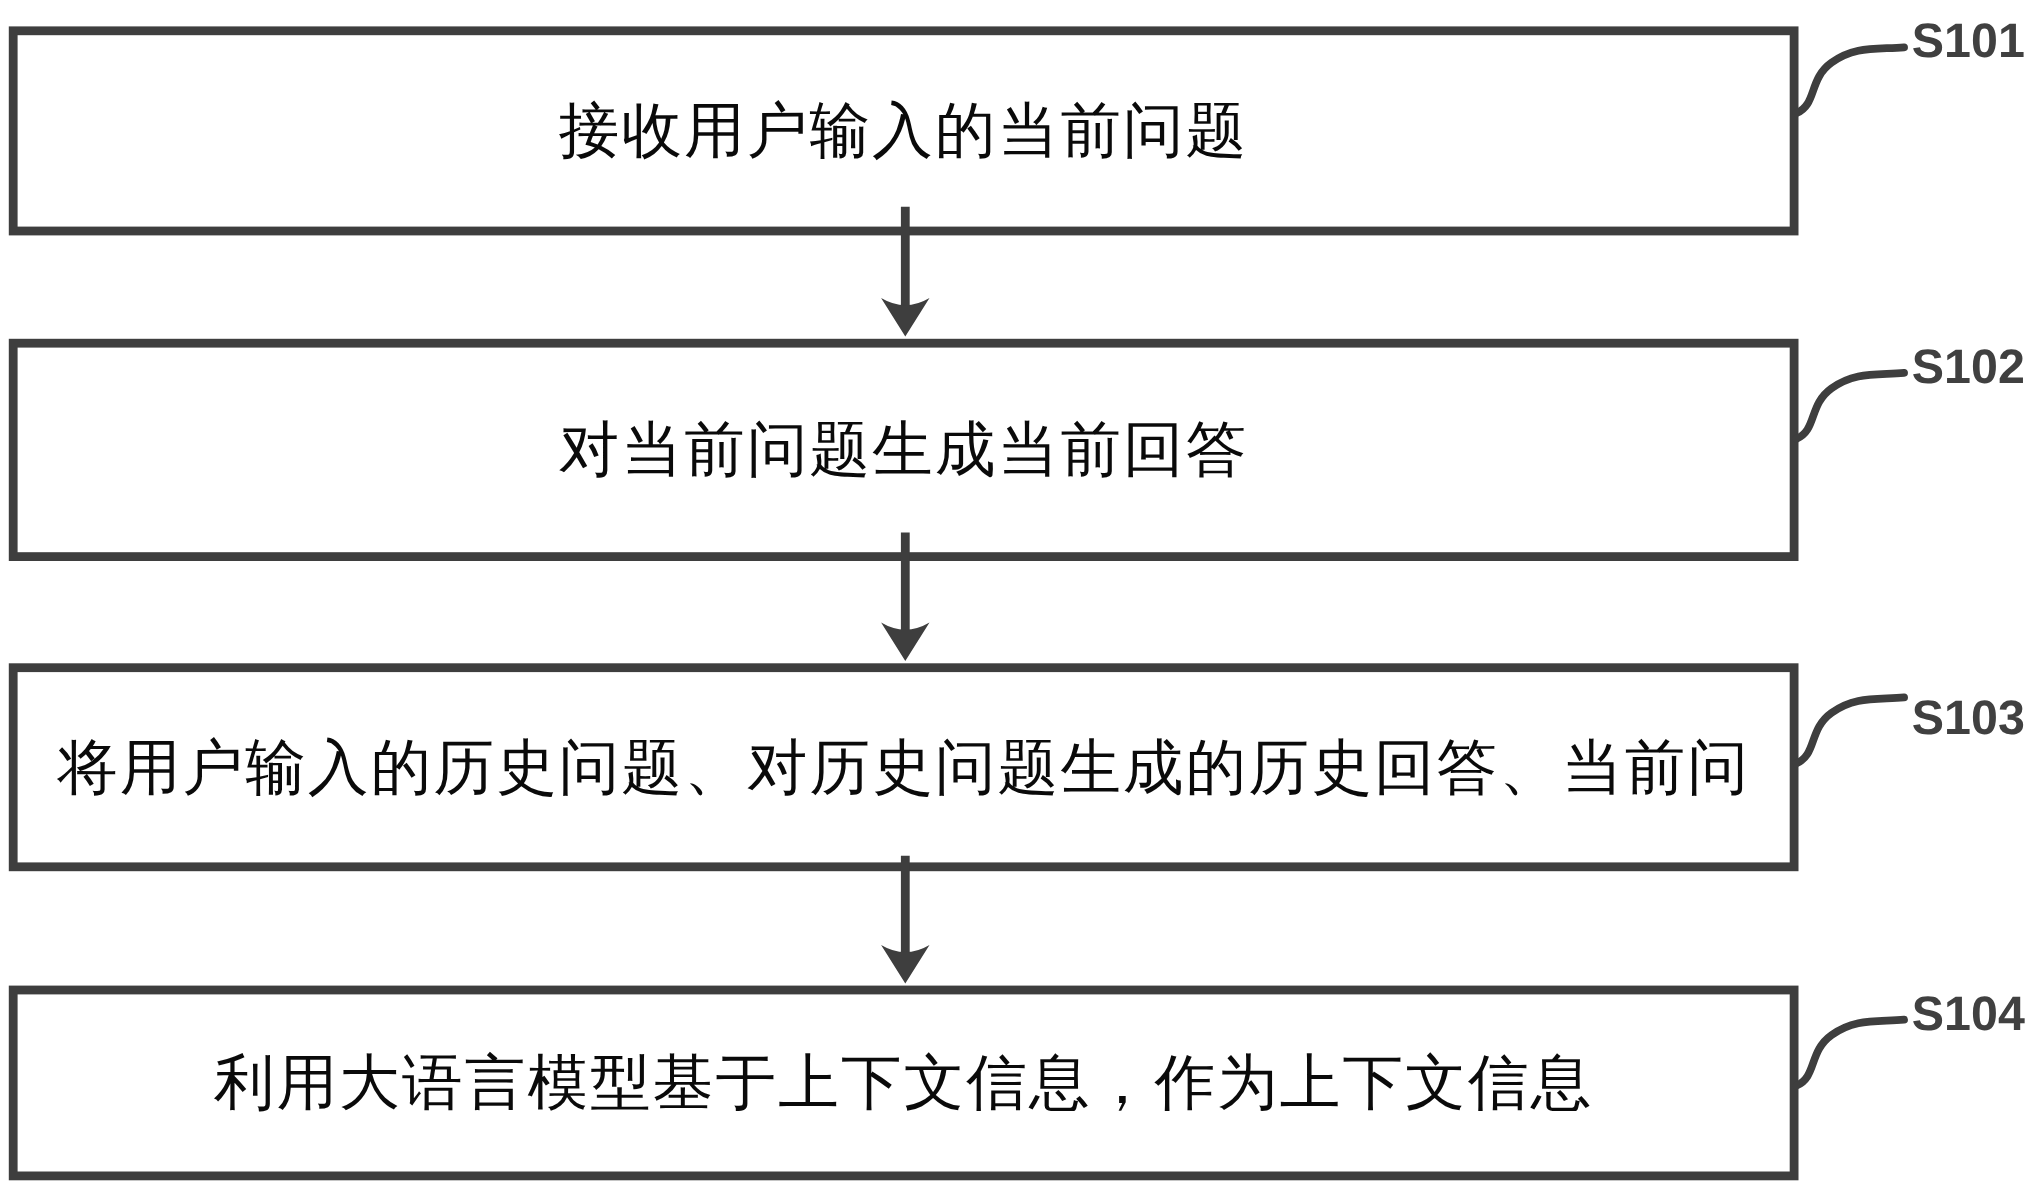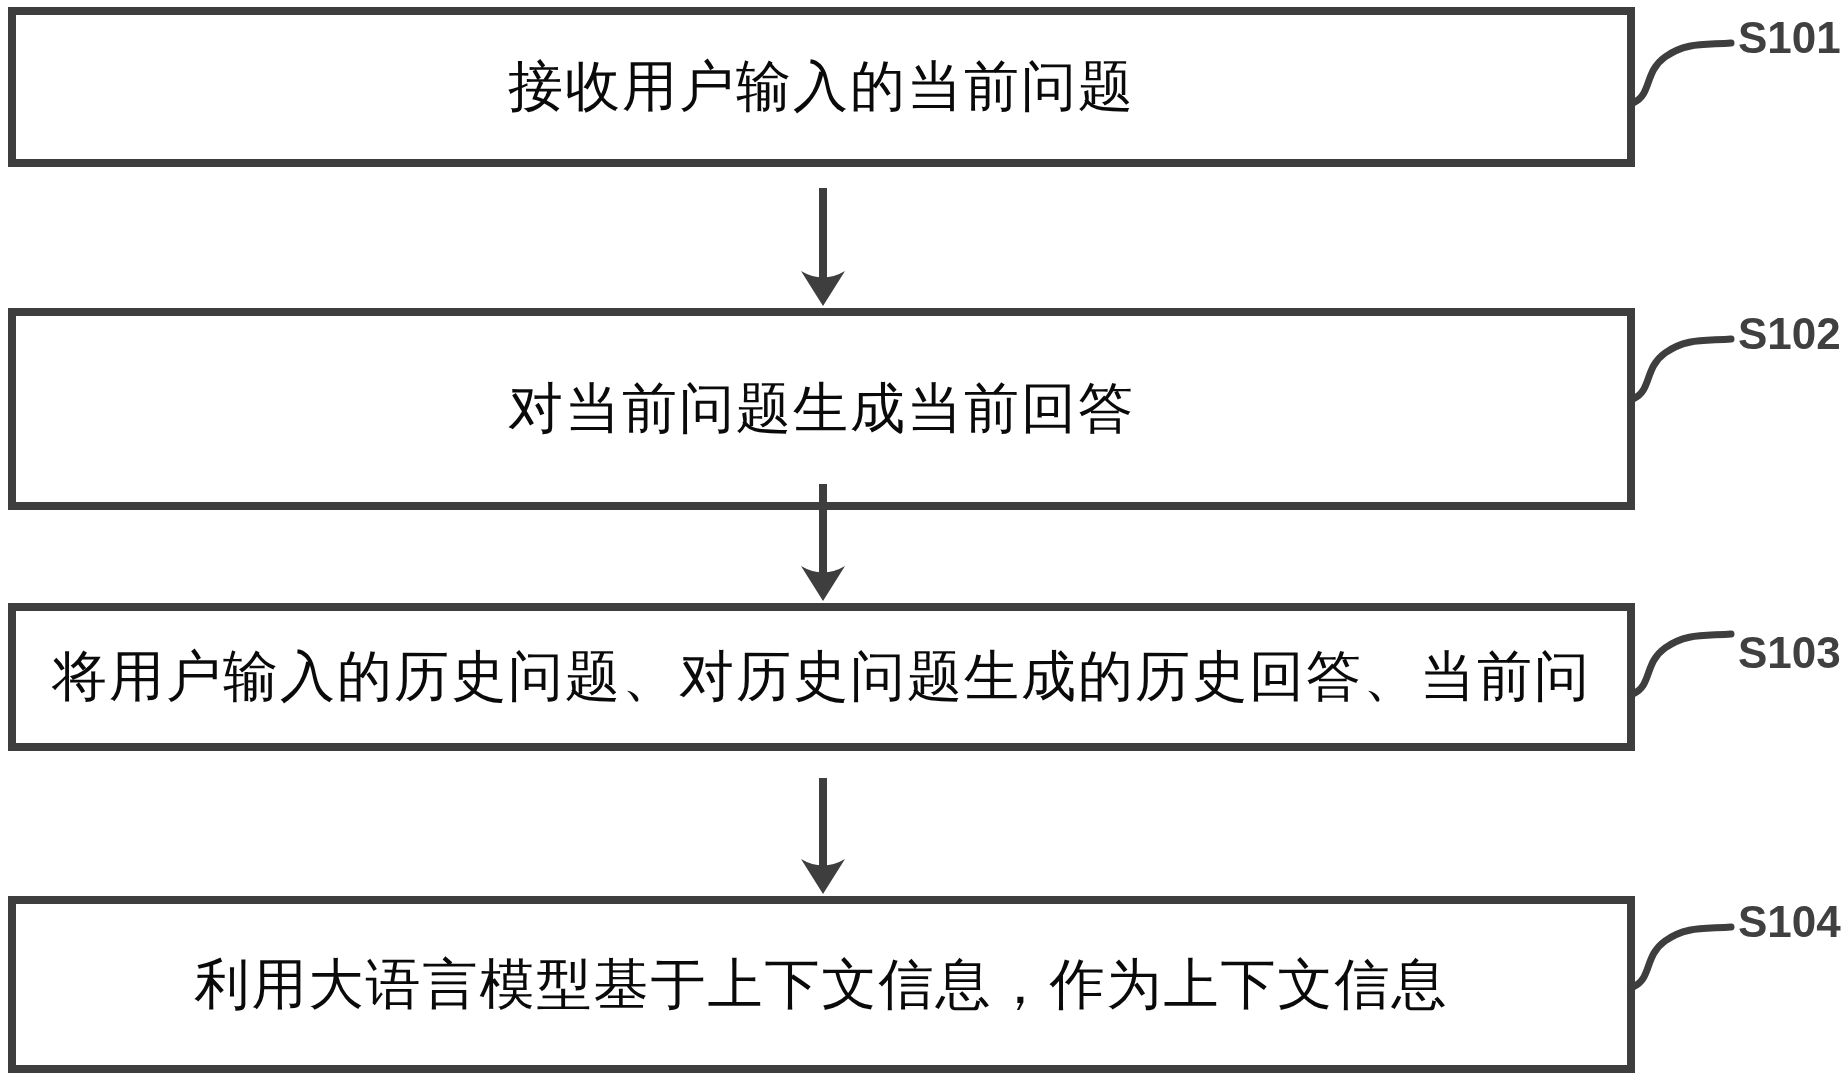--- a/index.html
+++ b/index.html
@@ -28,23 +28,23 @@
     text-align: center;
   }
   .flow-box .line {
     font-family: "Liberation Serif", "DejaVu Serif", serif;
     font-size: 55px;
     line-height: 70px;
     letter-spacing: 2px;
     color: #0a0a0a;
     white-space: nowrap;
   }
-  #box1 { top: 7px;  height: 160px; }
+  #box1 { top: 24px;  height: 190px; }
   #box2 { top: 308px; height: 202px; }
-  #box3 { top: 603px; height: 148px; gap: 20px; }
+  #box3 { top: 603px; height: 189px; gap: 20px; }
   #box4 { top: 896px; height: 177px; }
   .step-label {
     position: absolute;
     left: 1738px;
     font-family: "Liberation Sans", "DejaVu Sans", sans-serif;
     font-size: 44px;
     line-height: 44px;
     font-weight: 600;
     letter-spacing: 0px;
     color: #404040;

